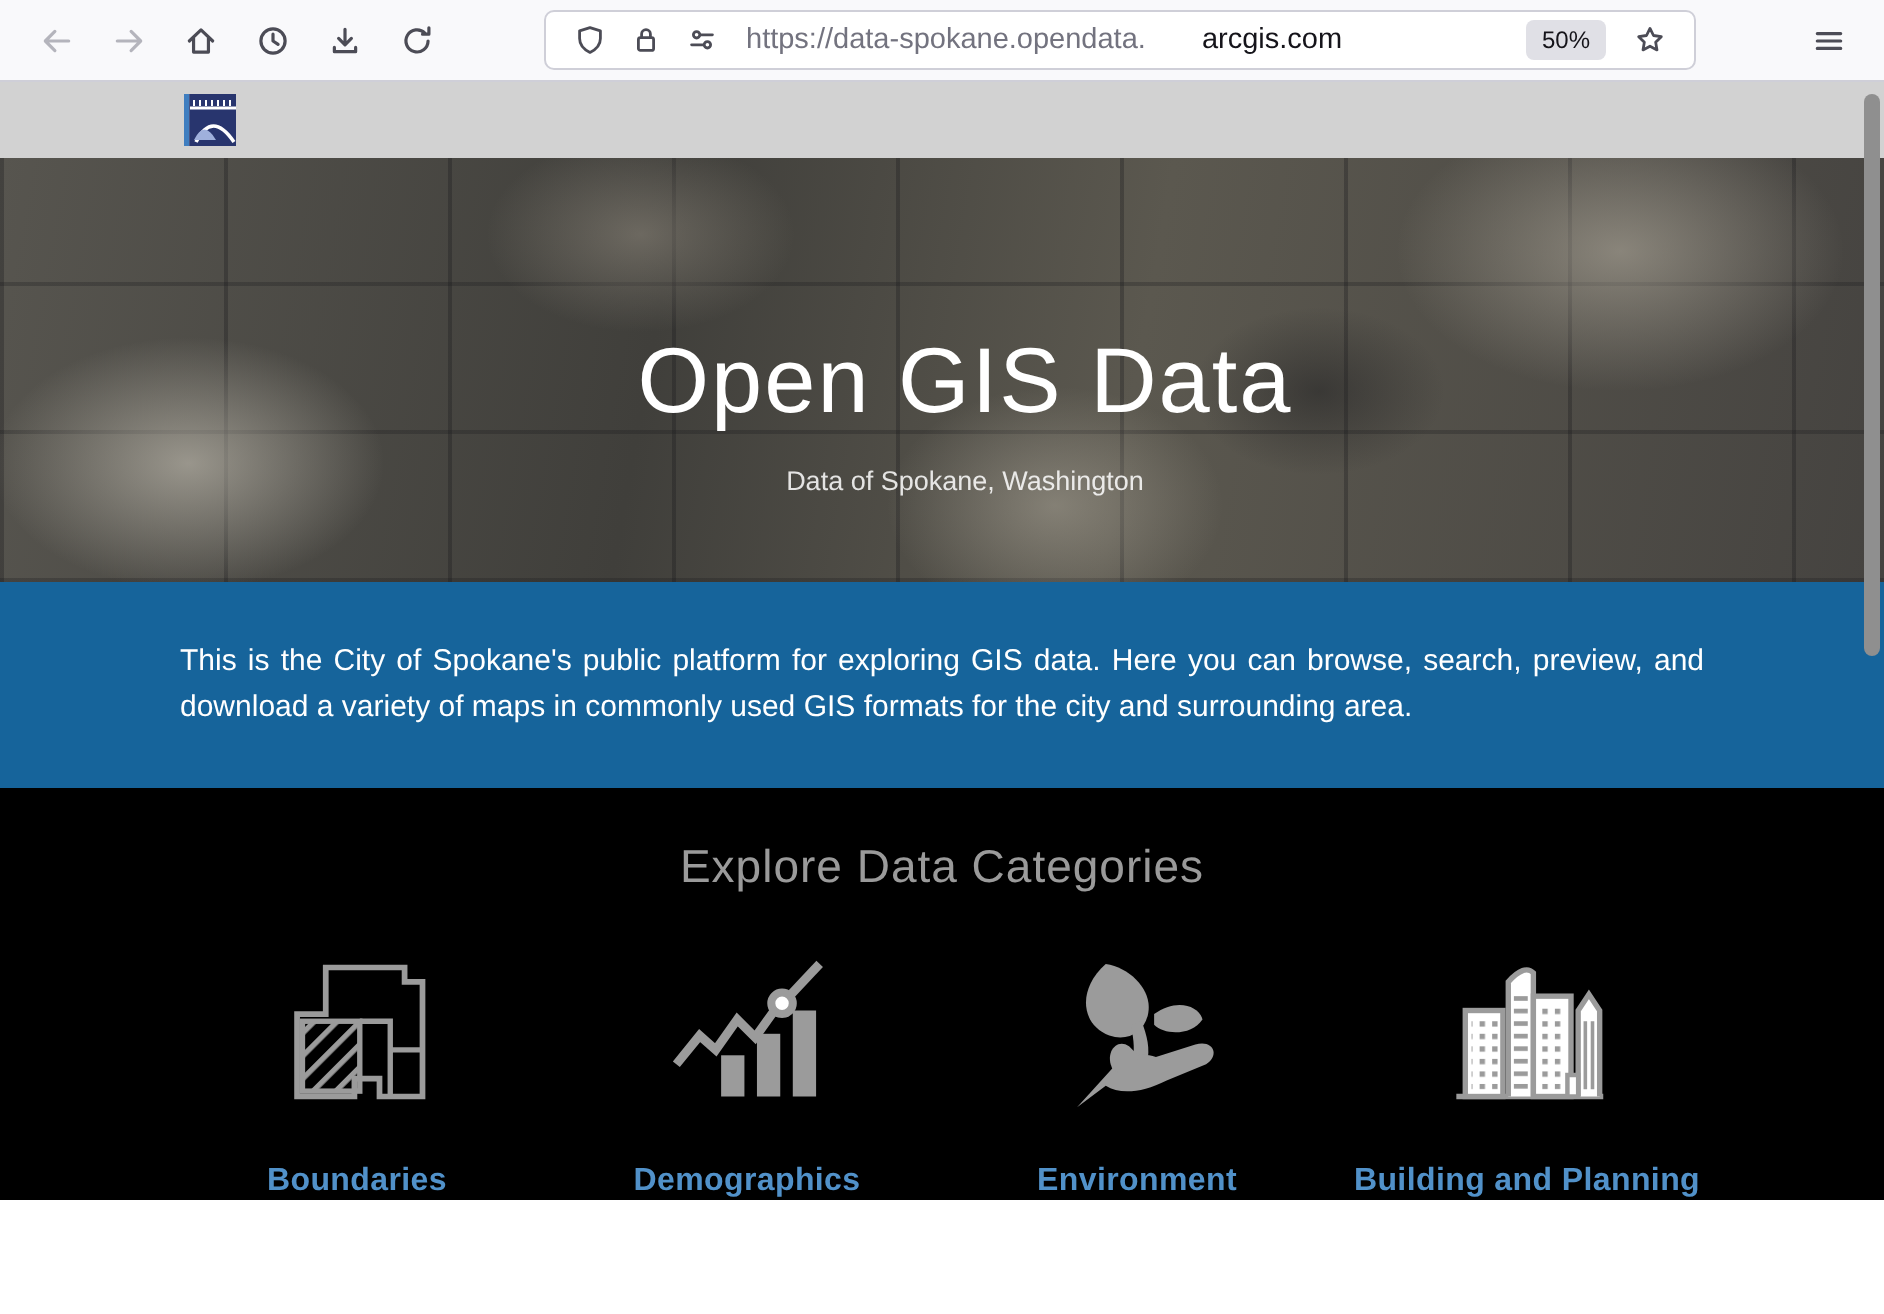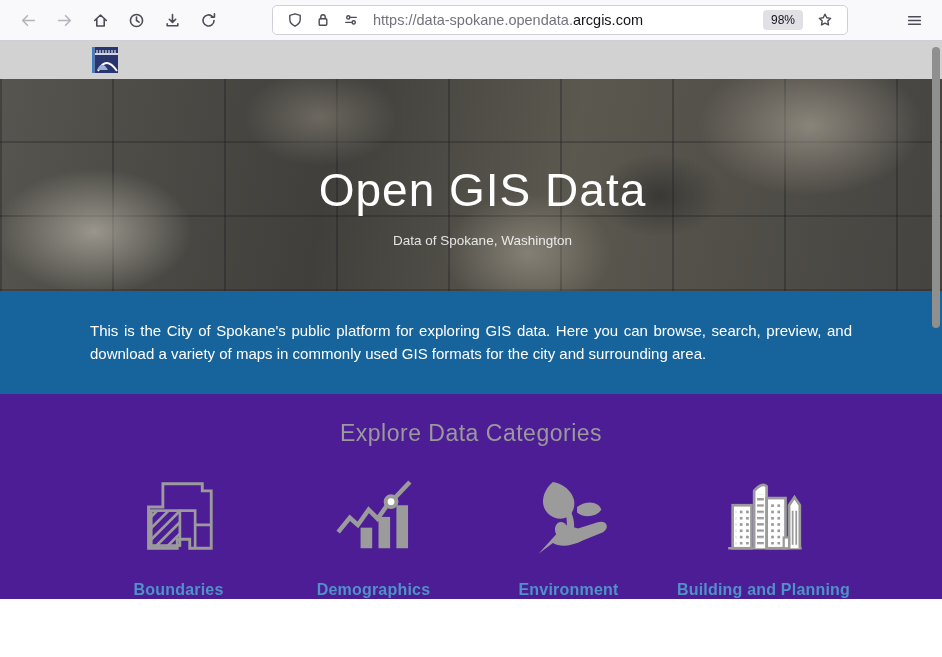--- a/index.html
+++ b/index.html
@@ -14,21 +14,21 @@
   .tbtn svg { width:17px; height:17px; stroke:#4c4c56; stroke-width:1.5; fill:none;
               stroke-linecap:round; stroke-linejoin:round; }
   .tbtn.disabled svg { stroke:#b4b4bc; }
   .urlbar { margin-left:46px; width:576px; height:30px; background:#fff; border:1px solid #cfcfd8;
             border-radius:5px; display:flex; align-items:center; padding:0 8px; }
   .urlbar svg { width:16px; height:16px; stroke:#4c4c56; stroke-width:1.4; fill:none;
                 stroke-linecap:round; stroke-linejoin:round; flex:0 0 auto; }
   .url-icon { margin:0 6px; display:flex; align-items:center; }
   .url-text { margin-left:8px; font-size:14.5px; white-space:nowrap; overflow:hidden; flex:1; }
   .url-prefix { color:#73737f; }
-  .url-domain { color:#15141a; }
+  .url-domain { color:#15141a;margin-left:28px; }
   .zoom-badge { background:#e0e0e6; color:#15141a; font-size:12px; border-radius:4px;
                 padding:3px 8px; margin-right:8px; flex:0 0 auto; }
   .spacer { flex:1; }
 
   
   .site-header { height:38px; background:#d2d2d2; display:flex; align-items:center; padding-left:92px; }
   .site-logo { width:26px; height:26px; margin-right:11px; flex:0 0 auto; }
   .site-title { font-size:14px; color:#2f2f2f; text-decoration:none; }
 
   
@@ -48,21 +48,21 @@
   .hero-title { text-align:center; color:#fff; font-weight:300; font-size:46px;
                 letter-spacing:1px; padding-top:84px; }
   .hero-subtitle { text-align:center; color:rgba(255,255,255,.85); font-size:13.5px; margin-top:16px; }
 
   
   .intro-band { background:#16649b; height:103px; display:flex; align-items:center; }
   .intro-text { width:762px; margin:0 auto; color:#fff; font-size:15px; line-height:1.52;
                 text-align:justify; font-weight:300; }
 
   
-  .explore { background:#4c1d95; padding-top:26px; }
+  .explore { background:#000000; padding-top:26px; }
   .explore-heading { text-align:center; color:#9a9a9a; font-weight:300; font-size:23px; letter-spacing:.5px; }
   .cat-row { width:780px; margin:26px auto 0; display:flex; }
   .cat { flex:1; text-align:center; cursor:pointer; }
   .cat svg { width:86px; height:86px; }
   .cat-label { margin-top:18px; font-size:16px; font-weight:600; color:#5191c9; letter-spacing:.2px; }
 
   
   .scroll-thumb { position:absolute; right:2px; top:47px; width:8px; height:281px;
                   background:#8f8f8f; border-radius:4px; }
 </style>
@@ -117,21 +117,21 @@
     </span>
     <span class="url-icon">
       <svg viewBox="0 0 16 16">
           <circle cx="5.3" cy="5.4" r="1.6"></circle>
           <path d="M7.2 5.4 H13.2"></path>
           <circle cx="10.7" cy="10.4" r="1.6"></circle>
           <path d="M2.8 10.4 H8.8"></path>
         </svg>
     </span>
     <span class="url-text"><span class="url-prefix">https://data-spokane.opendata.</span><span class="url-domain">arcgis.com</span></span>
-    <span class="zoom-badge">98%</span>
+    <span class="zoom-badge">50%</span>
     <span class="url-icon">
       <svg viewBox="0 0 16 16">
           <path d="M8 2.2 l1.75 3.55 3.9 .57 -2.82 2.75 .66 3.88 L8 11.12 l-3.49 1.83 .66 -3.88 L2.35 6.32 l3.9 -.57 Z"></path>
         </svg>
     </span>
   </div>
 
   <div class="spacer"></div>
 
   <button class="tbtn">

